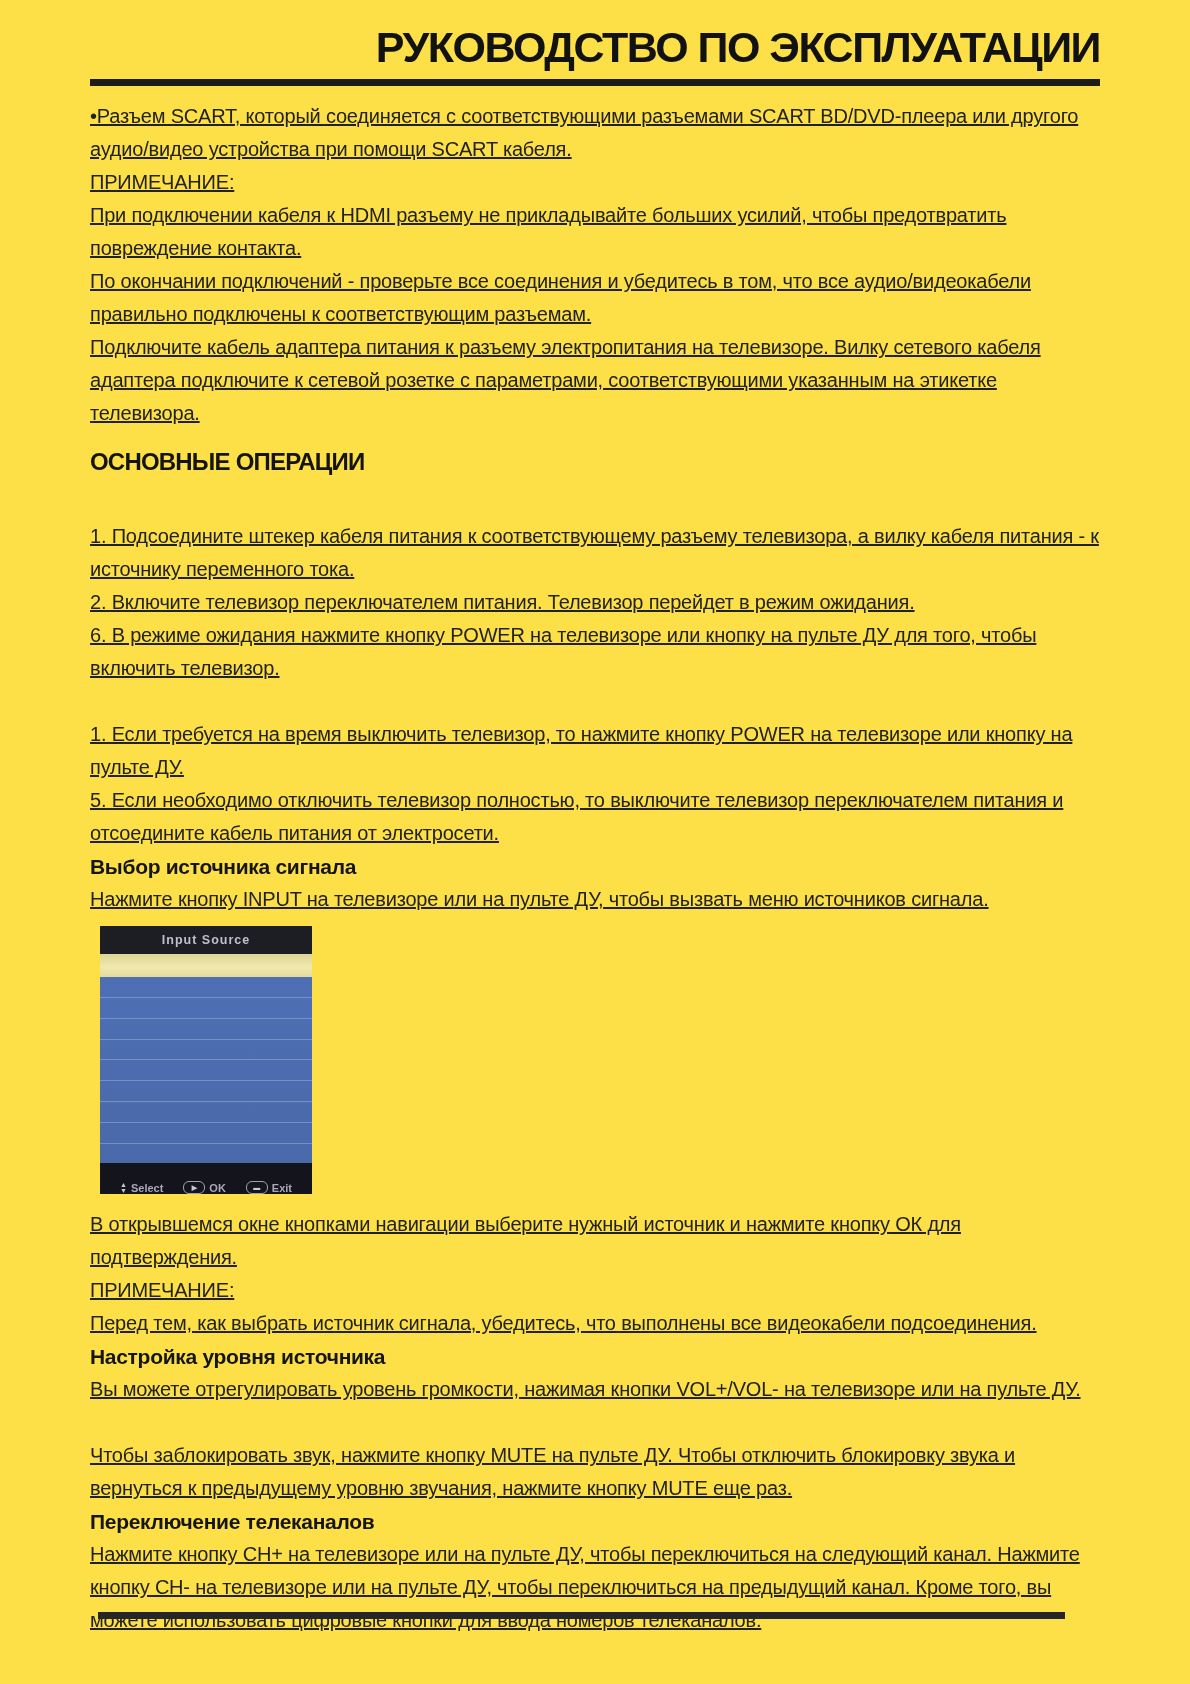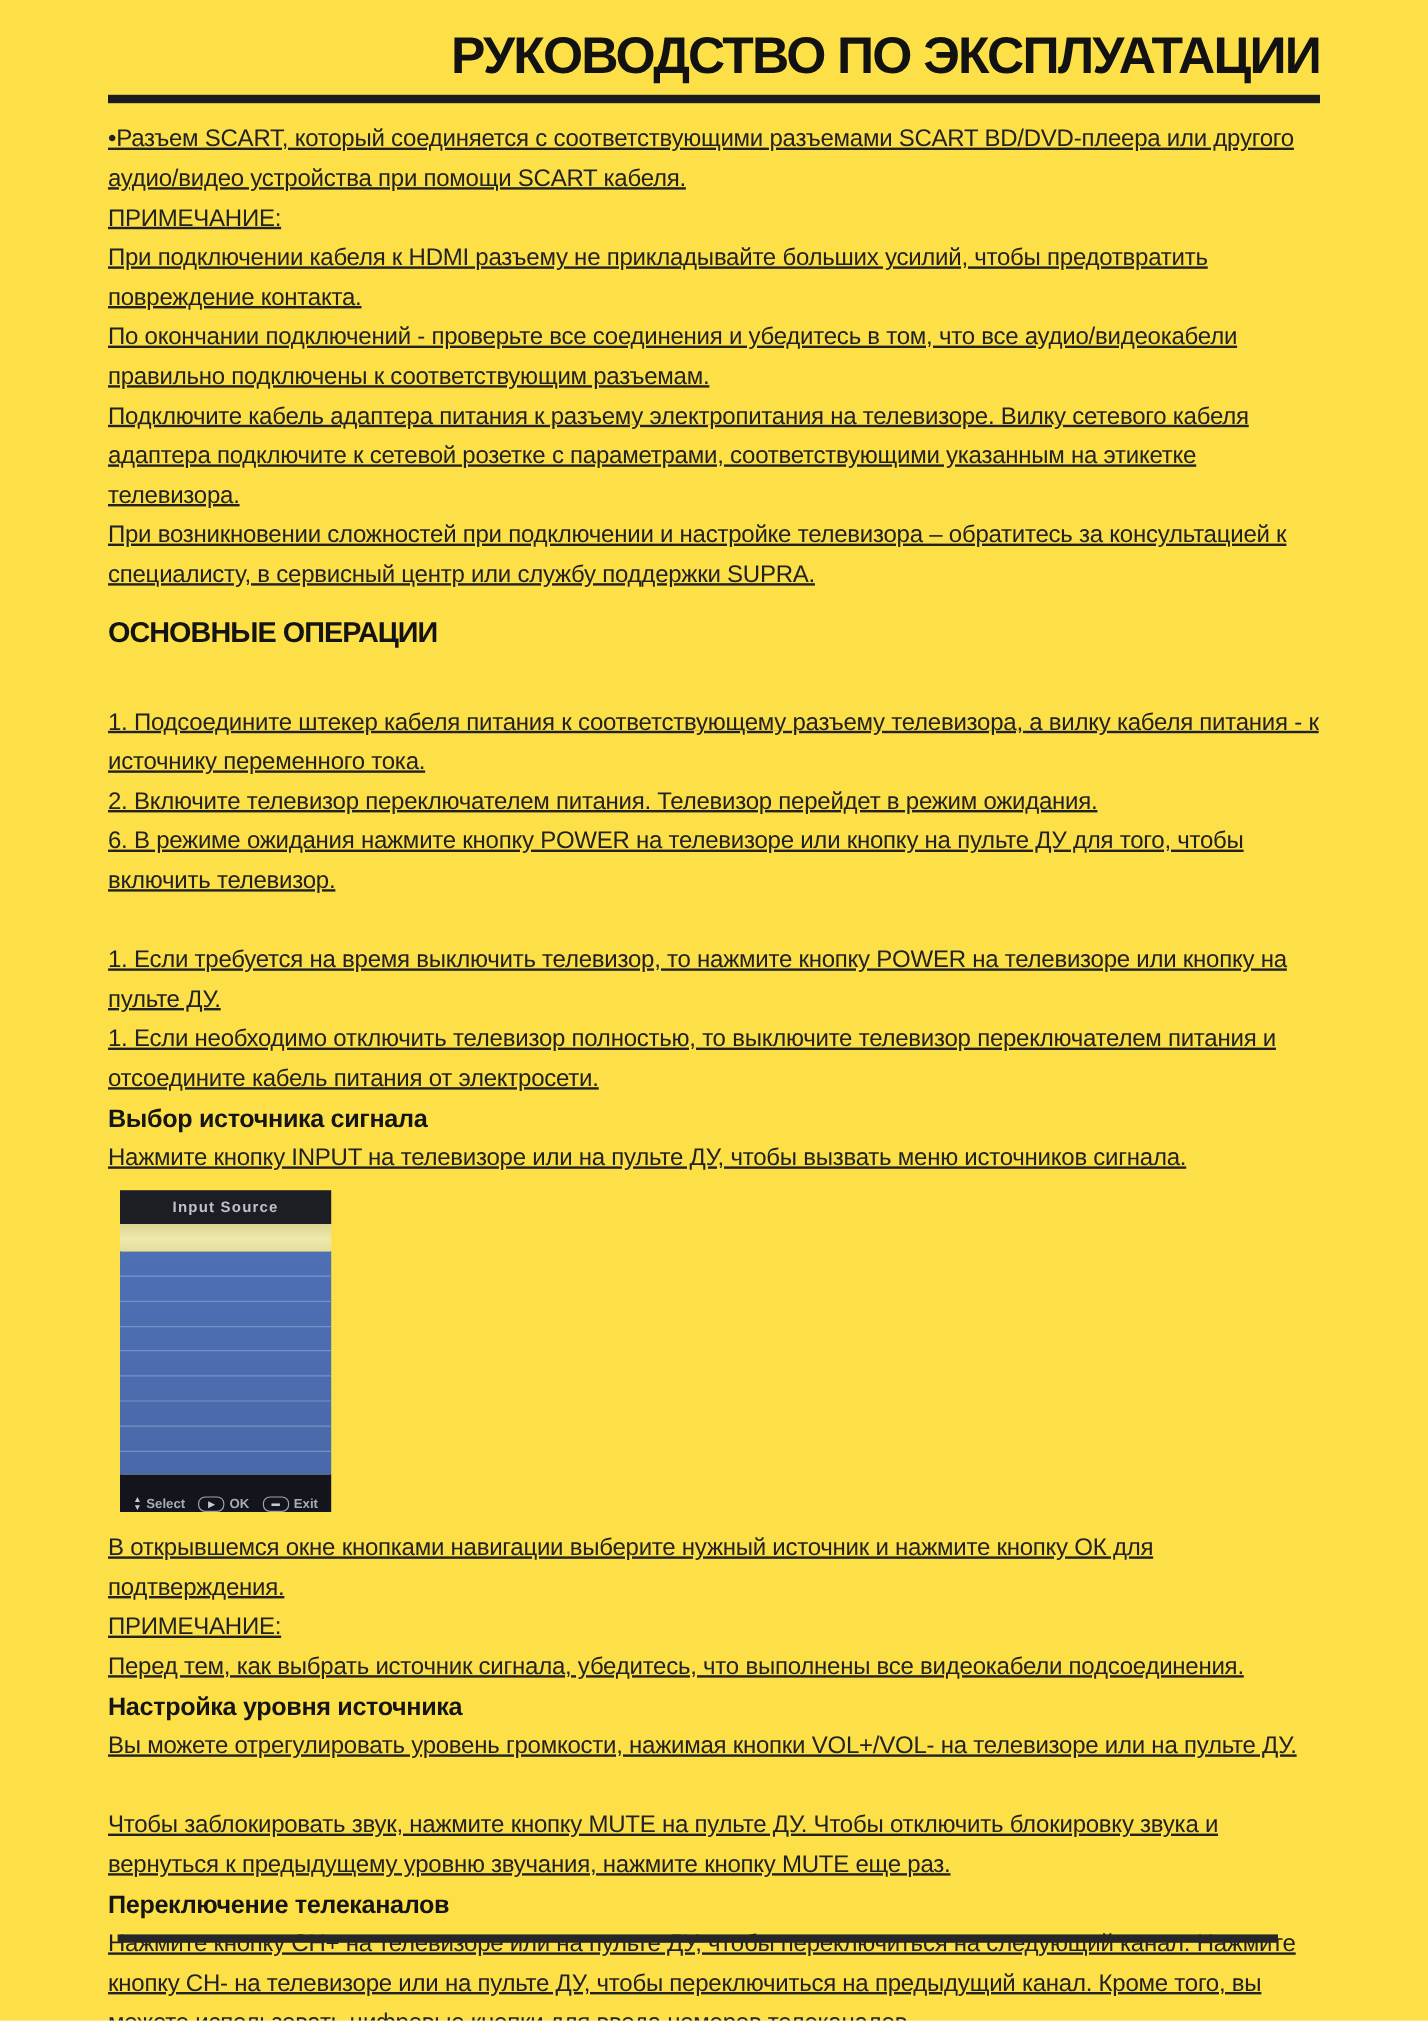--- a/index.html
+++ b/index.html
@@ -45,21 +45,21 @@
   .subhead {
     font-size: 21px;
     font-weight: 700;
     line-height: 33px;
     letter-spacing: -0.3px;
     color: #151515;
   }
 
   
   .tv-menu {
-    width: 176px;
+    width: 212px;
     height: 268px;
     margin: 10px 0 14px 10px;
     display: flex;
     flex-direction: column;
     box-shadow: 0 0 0 1px #3a3a44 inset;
     filter: blur(0.3px);
   }
   .tv-header {
     height: 28px;
     background: #1d1d24;
@@ -125,34 +125,33 @@
 
     <h1 class="doc-title">РУКОВОДСТВО ПО ЭКСПЛУАТАЦИИ</h1>
     <div class="title-rule"></div>
 
     <div style="margin-top: 14px;">
       <p class="body-text">•Разъем SCART, который соединяется с соответствующими разъемами SCART BD/DVD-плеера или другого аудио/видео устройства при помощи SCART кабеля.</p>
       <p class="body-text">ПРИМЕЧАНИЕ:</p>
       <p class="body-text">При подключении кабеля к HDMI разъему не прикладывайте больших усилий, чтобы предотвратить повреждение контакта.</p>
       <p class="body-text">По окончании подключений - проверьте все соединения и убедитесь в том, что все аудио/видеокабели правильно подключены к соответствующим разъемам.</p>
       <p class="body-text">Подключите кабель адаптера питания к разъему электропитания на телевизоре. Вилку сетевого кабеля адаптера подключите к сетевой розетке с параметрами, соответствующими указанным на этикетке телевизора.</p>
-      <p class="body-text">При возникновении сложностей при подключении и настройке телевизора – обратитесь за консультацией к специалисту, в сервисный центр или службу поддержки SUPRA.</p>
     </div>
 
     <h2 class="section-heading">ОСНОВНЫЕ ОПЕРАЦИИ</h2>
 
     <div>
       <p class="body-text">1. Подсоедините штекер кабеля питания к соответствующему разъему телевизора, а вилку кабеля питания - к источнику переменного тока.</p>
       <p class="body-text">2. Включите телевизор переключателем питания. Телевизор перейдет в режим ожидания.</p>
       <p class="body-text">6. В режиме ожидания нажмите кнопку POWER на телевизоре или кнопку  на пульте ДУ для того, чтобы включить телевизор.</p>
     </div>
 
     <div>
       <p class="body-text gap-before">1. Если требуется на время выключить телевизор, то нажмите кнопку POWER на телевизоре или кнопку  на пульте ДУ.</p>
-      <p class="body-text">1. Если необходимо отключить телевизор полностью, то выключите телевизор переключателем питания и отсоедините кабель питания от электросети.</p>
+      <p class="body-text">5. Если необходимо отключить телевизор полностью, то выключите телевизор переключателем питания и отсоедините кабель питания от электросети.</p>
     </div>
 
     <h3 class="subhead">Выбор источника сигнала</h3>
     <p class="body-text">Нажмите кнопку INPUT на телевизоре или на пульте ДУ, чтобы вызвать меню источников сигнала.</p>
 
     <div class="tv-menu">
       <div class="tv-header" style="background-color: rgb(29, 29, 36);">
         <span>Input Source</span>
       </div>
       <div class="tv-selected"></div>

